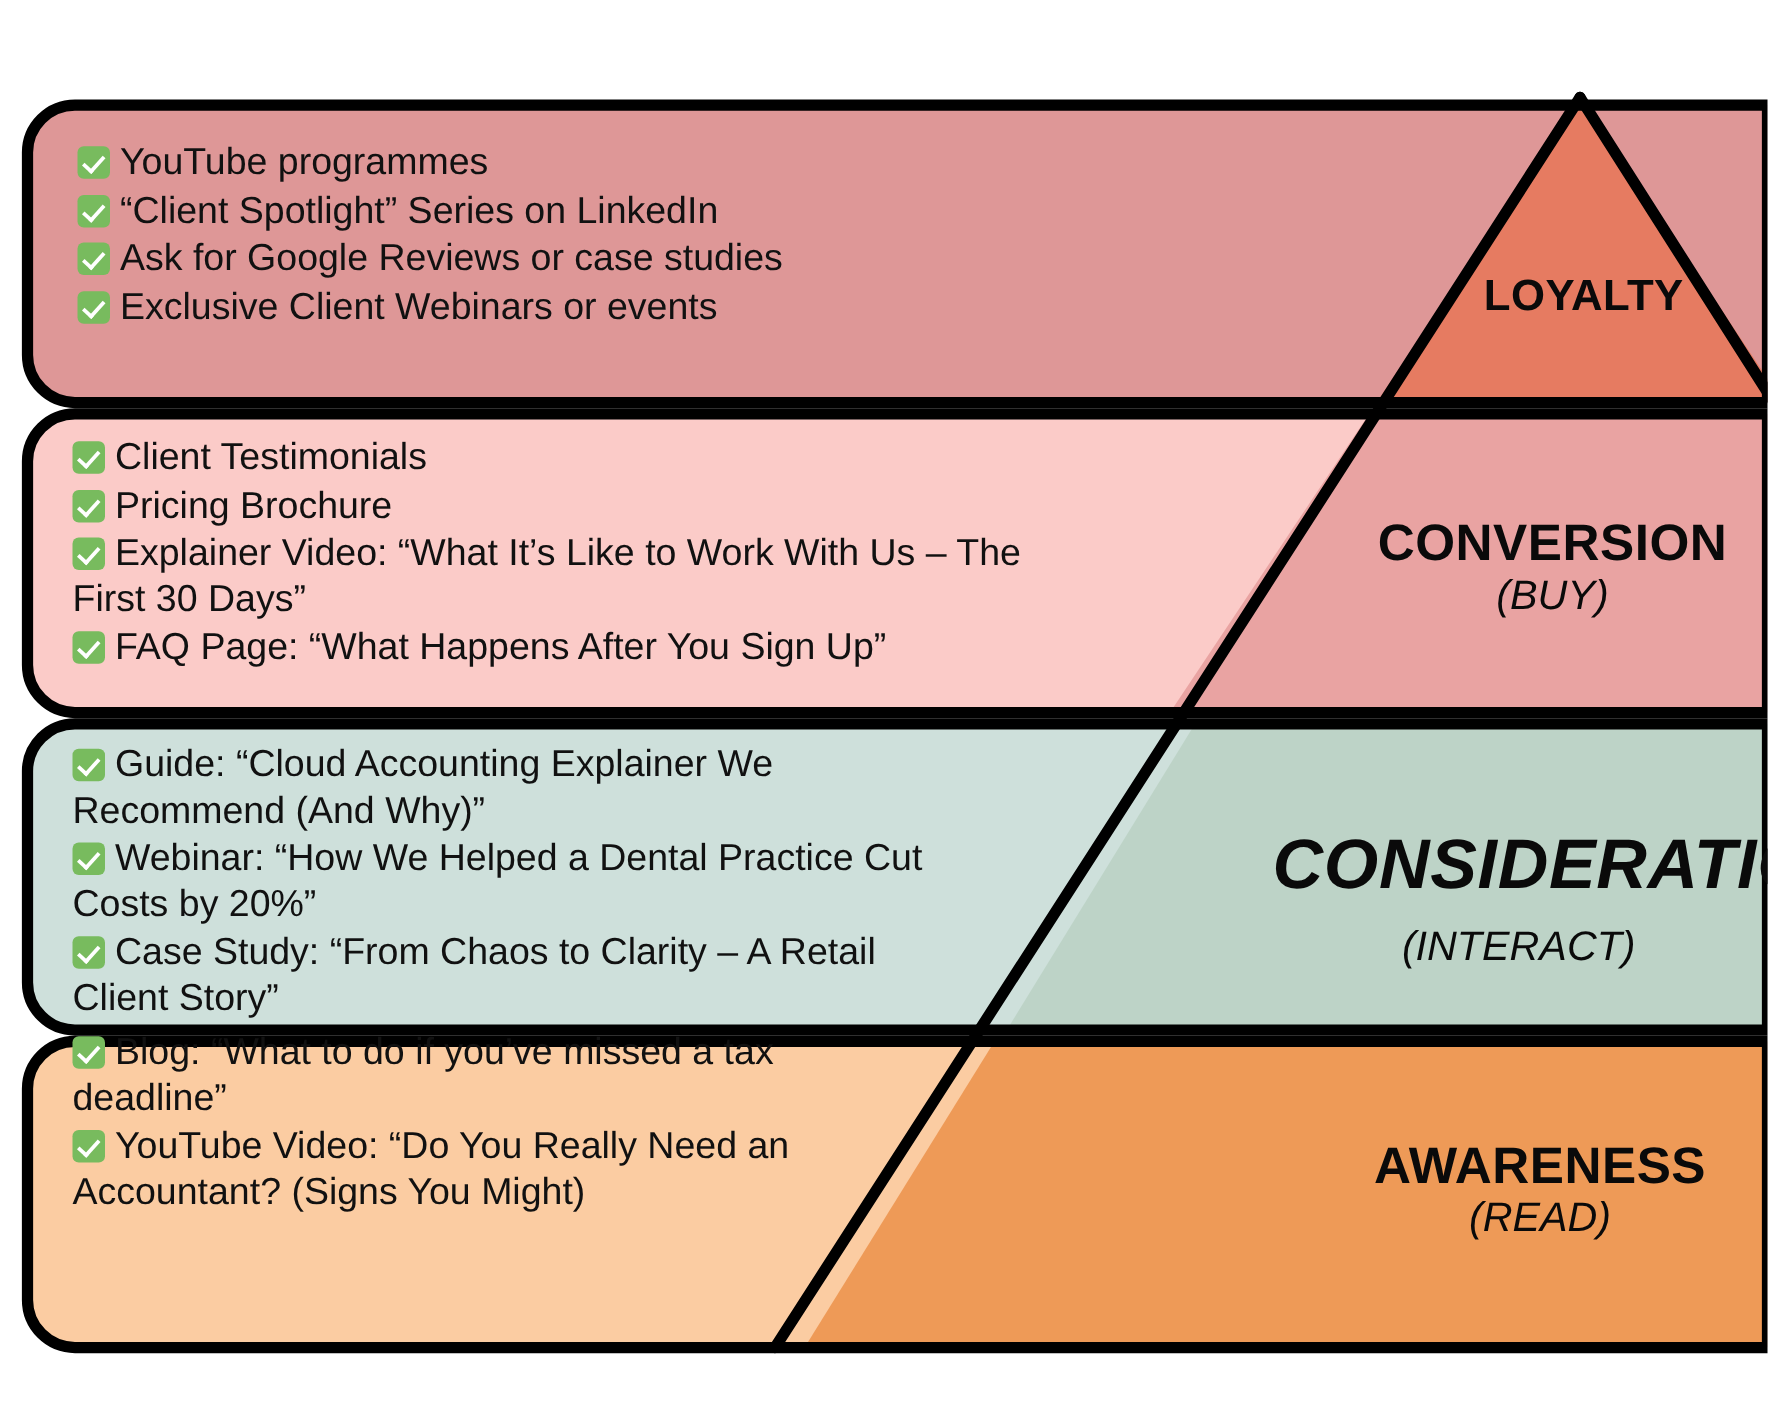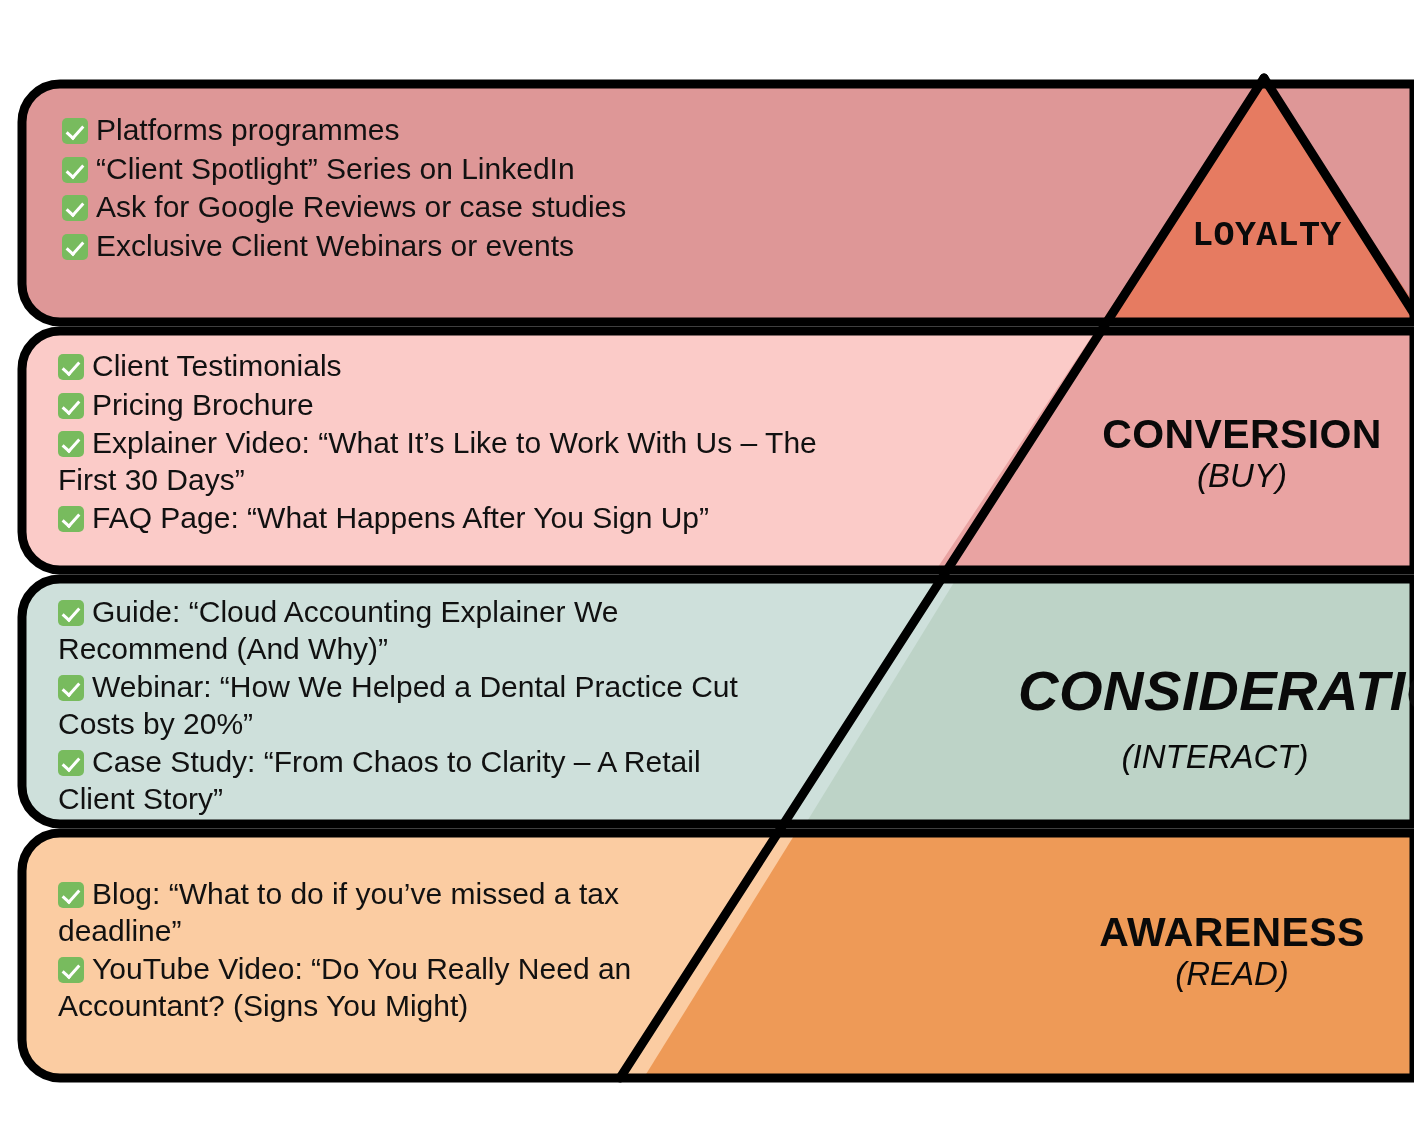--- a/index.html
+++ b/index.html
@@ -45,21 +45,21 @@
     letter-spacing: 0.01em;
     white-space: nowrap;
   }
   .stage-label .stage-sub {
     display: block;
     font-style: italic;
     font-weight: normal;
     white-space: nowrap;
   }
 
-  #label-loyalty       { left: 1142px; top: 219px; width: 250px; font-family: Liberation Mono, monospace; }
+  #label-loyalty       { left: 1142px; top: 219px; width: 250px; }
   #label-loyalty .stage-title { font-size: 35px; }
   #label-loyalty .stage-sub   { font-size: 30px; margin-top: 3px; }
 
   #label-conversion    { left: 1072px; top: 414px; width: 340px; }
   #label-conversion .stage-title { font-size: 41px; }
   #label-conversion .stage-sub   { font-size: 33px; margin-top: 3px; }
 
   #label-consideration { left: 1018px; top: 662px; width: 394px; }
   #label-consideration .stage-title { font-size: 56px; font-style: italic; }
   #label-consideration .stage-sub   { font-size: 33px; margin-top: 21px; }
@@ -102,21 +102,21 @@
     height: 14px;
     border: solid #ffffff;
     border-width: 0 3.4px 3.4px 0;
     transform: rotate(42deg);
   }
   .check-text { }
 
   #content-loyalty       { left: 62px; top: 112px;  width: 700px; }
   #content-conversion    { left: 58px; top: 348px;  width: 800px; }
   #content-consideration { left: 58px; top: 594px;  width: 720px; }
-  #content-awareness     { left: 58px; top: 876px;  width: 630px; }
+  #content-awareness     { left: 58px; top: 824px;  width: 630px; }
 </style>
 </head>
 <body>
 
 <div id="funnel-root">
 
   <svg id="funnel-svg" viewBox="0 0 1414 1127">
     <defs>
       <clipPath id="clip-loyalty">
         <path d="M22,122 A38,38 0 0 1 60,84 L1414,84 L1414,322 L60,322 A38,38 0 0 1 22,284 Z"></path>
@@ -184,21 +184,21 @@
     <span class="stage-sub">(INTERACT)</span>
   </div>
 
   <div class="stage-label" id="label-awareness">
     <span class="stage-title">AWARENESS</span>
     <span class="stage-sub">(READ)</span>
   </div>
 
   <div class="band-content" id="content-loyalty">
     <ul class="checklist">
-        <li class="check-item"><span class="check-box"></span><span class="check-text">Platforms programmes</span></li>
+        <li class="check-item"><span class="check-box"></span><span class="check-text">YouTube programmes</span></li>
         <li class="check-item"><span class="check-box"></span><span class="check-text">“Client Spotlight” Series on LinkedIn</span></li>
         <li class="check-item"><span class="check-box"></span><span class="check-text">Ask for Google Reviews or case studies</span></li>
         <li class="check-item"><span class="check-box"></span><span class="check-text">Exclusive Client Webinars or events</span></li>
       </ul>
   </div>
 
   <div class="band-content" id="content-conversion">
     <ul class="checklist">
         <li class="check-item"><span class="check-box"></span><span class="check-text">Client Testimonials</span></li>
         <li class="check-item"><span class="check-box"></span><span class="check-text">Pricing Brochure</span></li>

